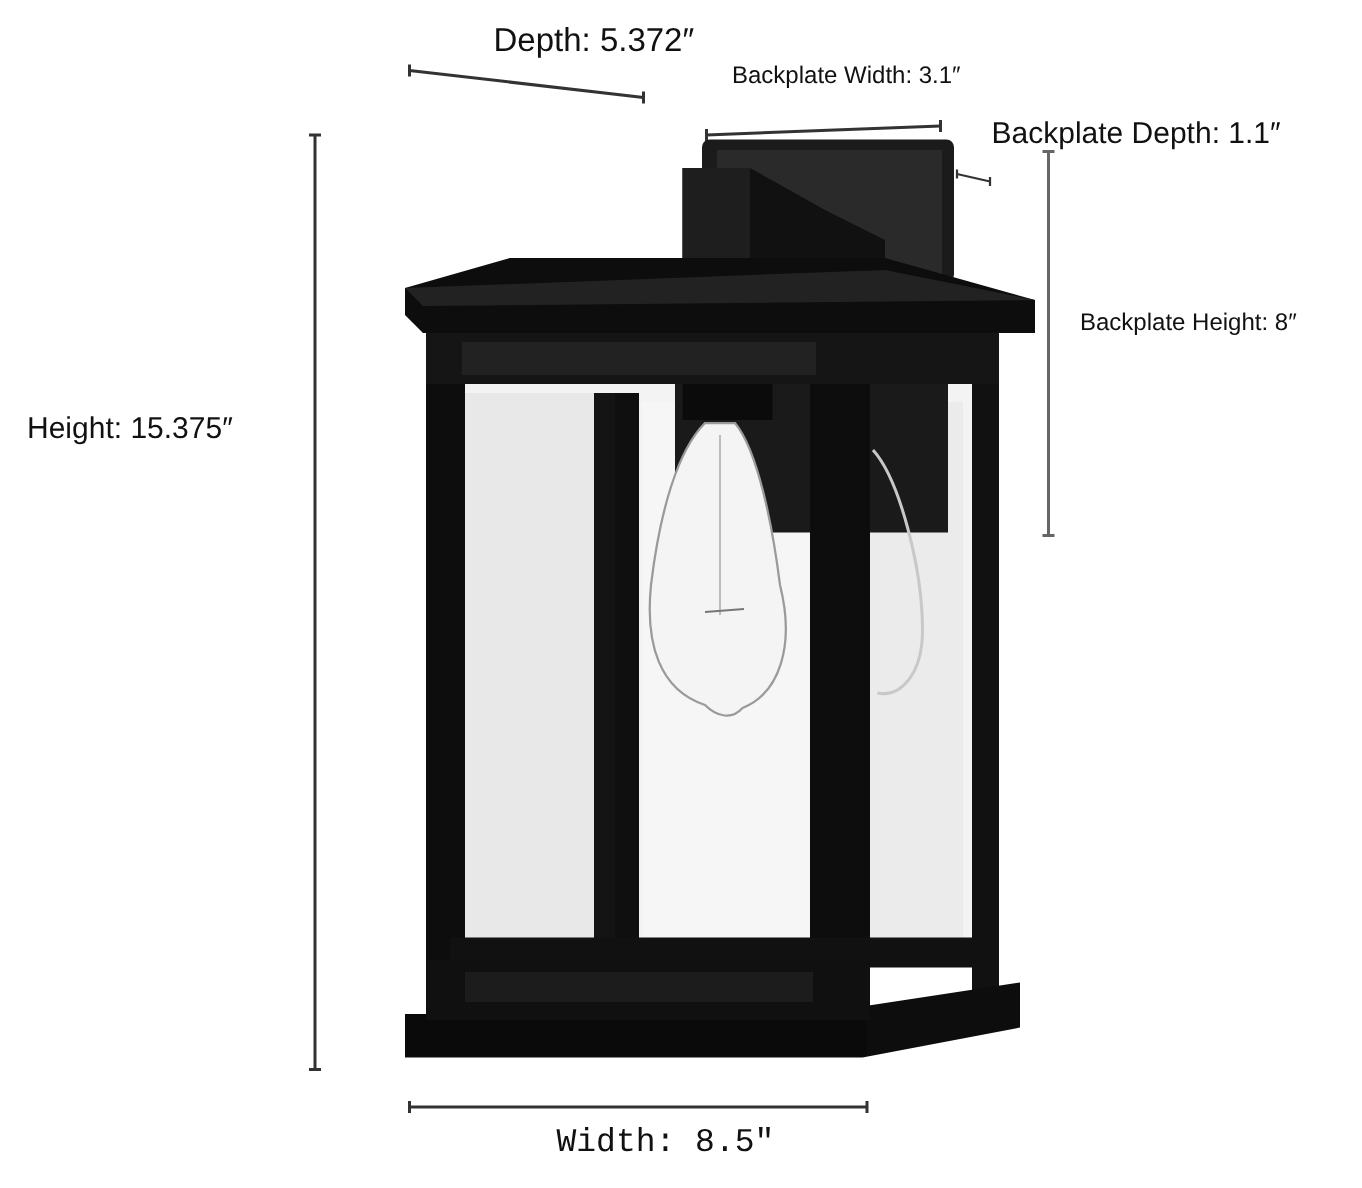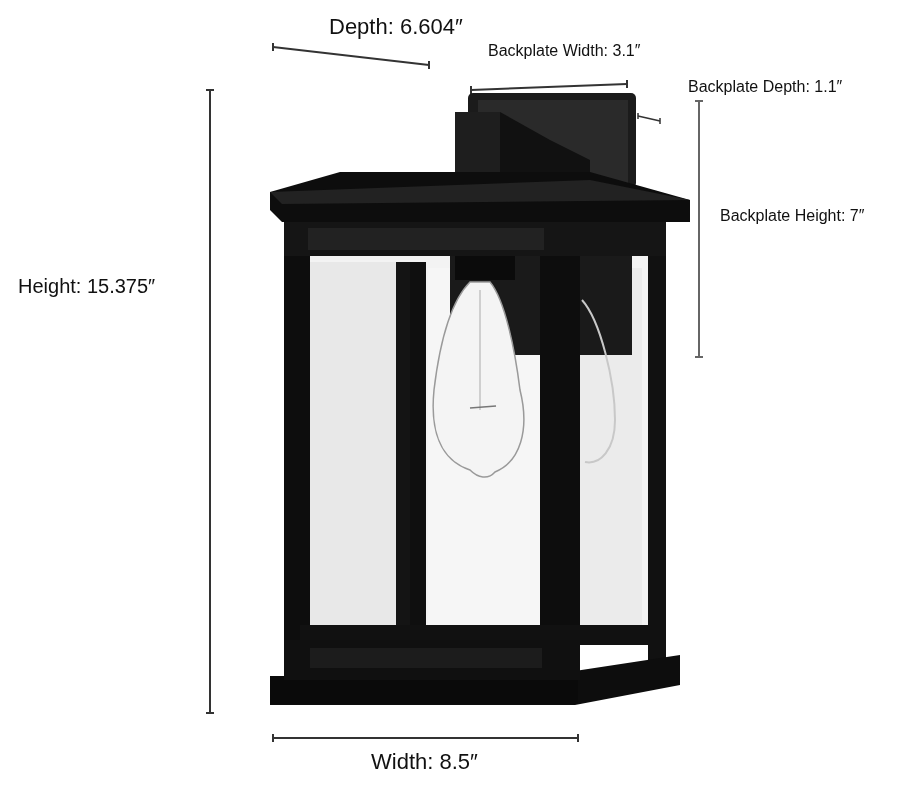--- a/index.html
+++ b/index.html
@@ -1,23 +1,23 @@
 <!DOCTYPE html>
 <html><head>
   <meta charset="utf-8">
   <style>
     html, body { margin: 0; padding: 0; background: #ffffff; }
     body { width: 908px; height: 792px; position: relative; overflow: hidden; font-family: "Liberation Sans", sans-serif; }
     .label { position: absolute; color: #111111; white-space: nowrap; }
     .lbl-depth { left: 329px; top: 14px; font-size: 22px; }
     .lbl-bpw { left: 488px; top: 42px; font-size: 16px; }
-    .lbl-bpd { left: 688px; top: 78px; font-size: 16px; }
+    .lbl-bpd { left: 661px; top: 78px; font-size: 20px; }
     .lbl-bph { left: 720px; top: 207px; font-size: 16px; }
     .lbl-height { left: 18px; top: 275px; font-size: 20px; }
-    .lbl-width { left: 371px; top: 749px; font-size: 22px; }
+    .lbl-width { left: 371px; top: 749px; font-size: 22px; font-family: Liberation Mono, monospace; }
     svg.drawing { position: absolute; left: 0; top: 0; }
   </style>
 </head>
 <body>
 
 <svg class="drawing" width="908" height="792" viewBox="0 0 908 792">
 
   <g stroke="#333" stroke-width="2">
     <line x1="273" y1="47" x2="429" y2="65"></line>
     <line x1="273" y1="43" x2="273" y2="51"></line>
@@ -84,18 +84,18 @@
     <rect x="308" y="228" width="236" height="22" fill="#222"></rect>
 
     <rect x="300" y="625" width="360" height="20" fill="#111"></rect>
     <polygon points="270,676 542,676 680,655 680,685 575,705 270,705" fill="#0d0d0d"></polygon>
     <rect x="270" y="676" width="308" height="28" fill="#0a0a0a"></rect>
     <rect x="284" y="640" width="296" height="40" fill="#101010"></rect>
     <rect x="310" y="648" width="232" height="20" fill="#1c1c1c"></rect>
   </g>
 </svg>
 
-<div class="label lbl-depth">Depth: 6.604″</div>
+<div class="label lbl-depth">Depth: 5.372″</div>
 <div class="label lbl-bpw">Backplate Width: 3.1″</div>
 <div class="label lbl-bpd">Backplate Depth: 1.1″</div>
-<div class="label lbl-bph">Backplate Height: 7″</div>
+<div class="label lbl-bph">Backplate Height: 8″</div>
 <div class="label lbl-height">Height: 15.375″</div>
 <div class="label lbl-width">Width: 8.5″</div>
 
 </body></html>

